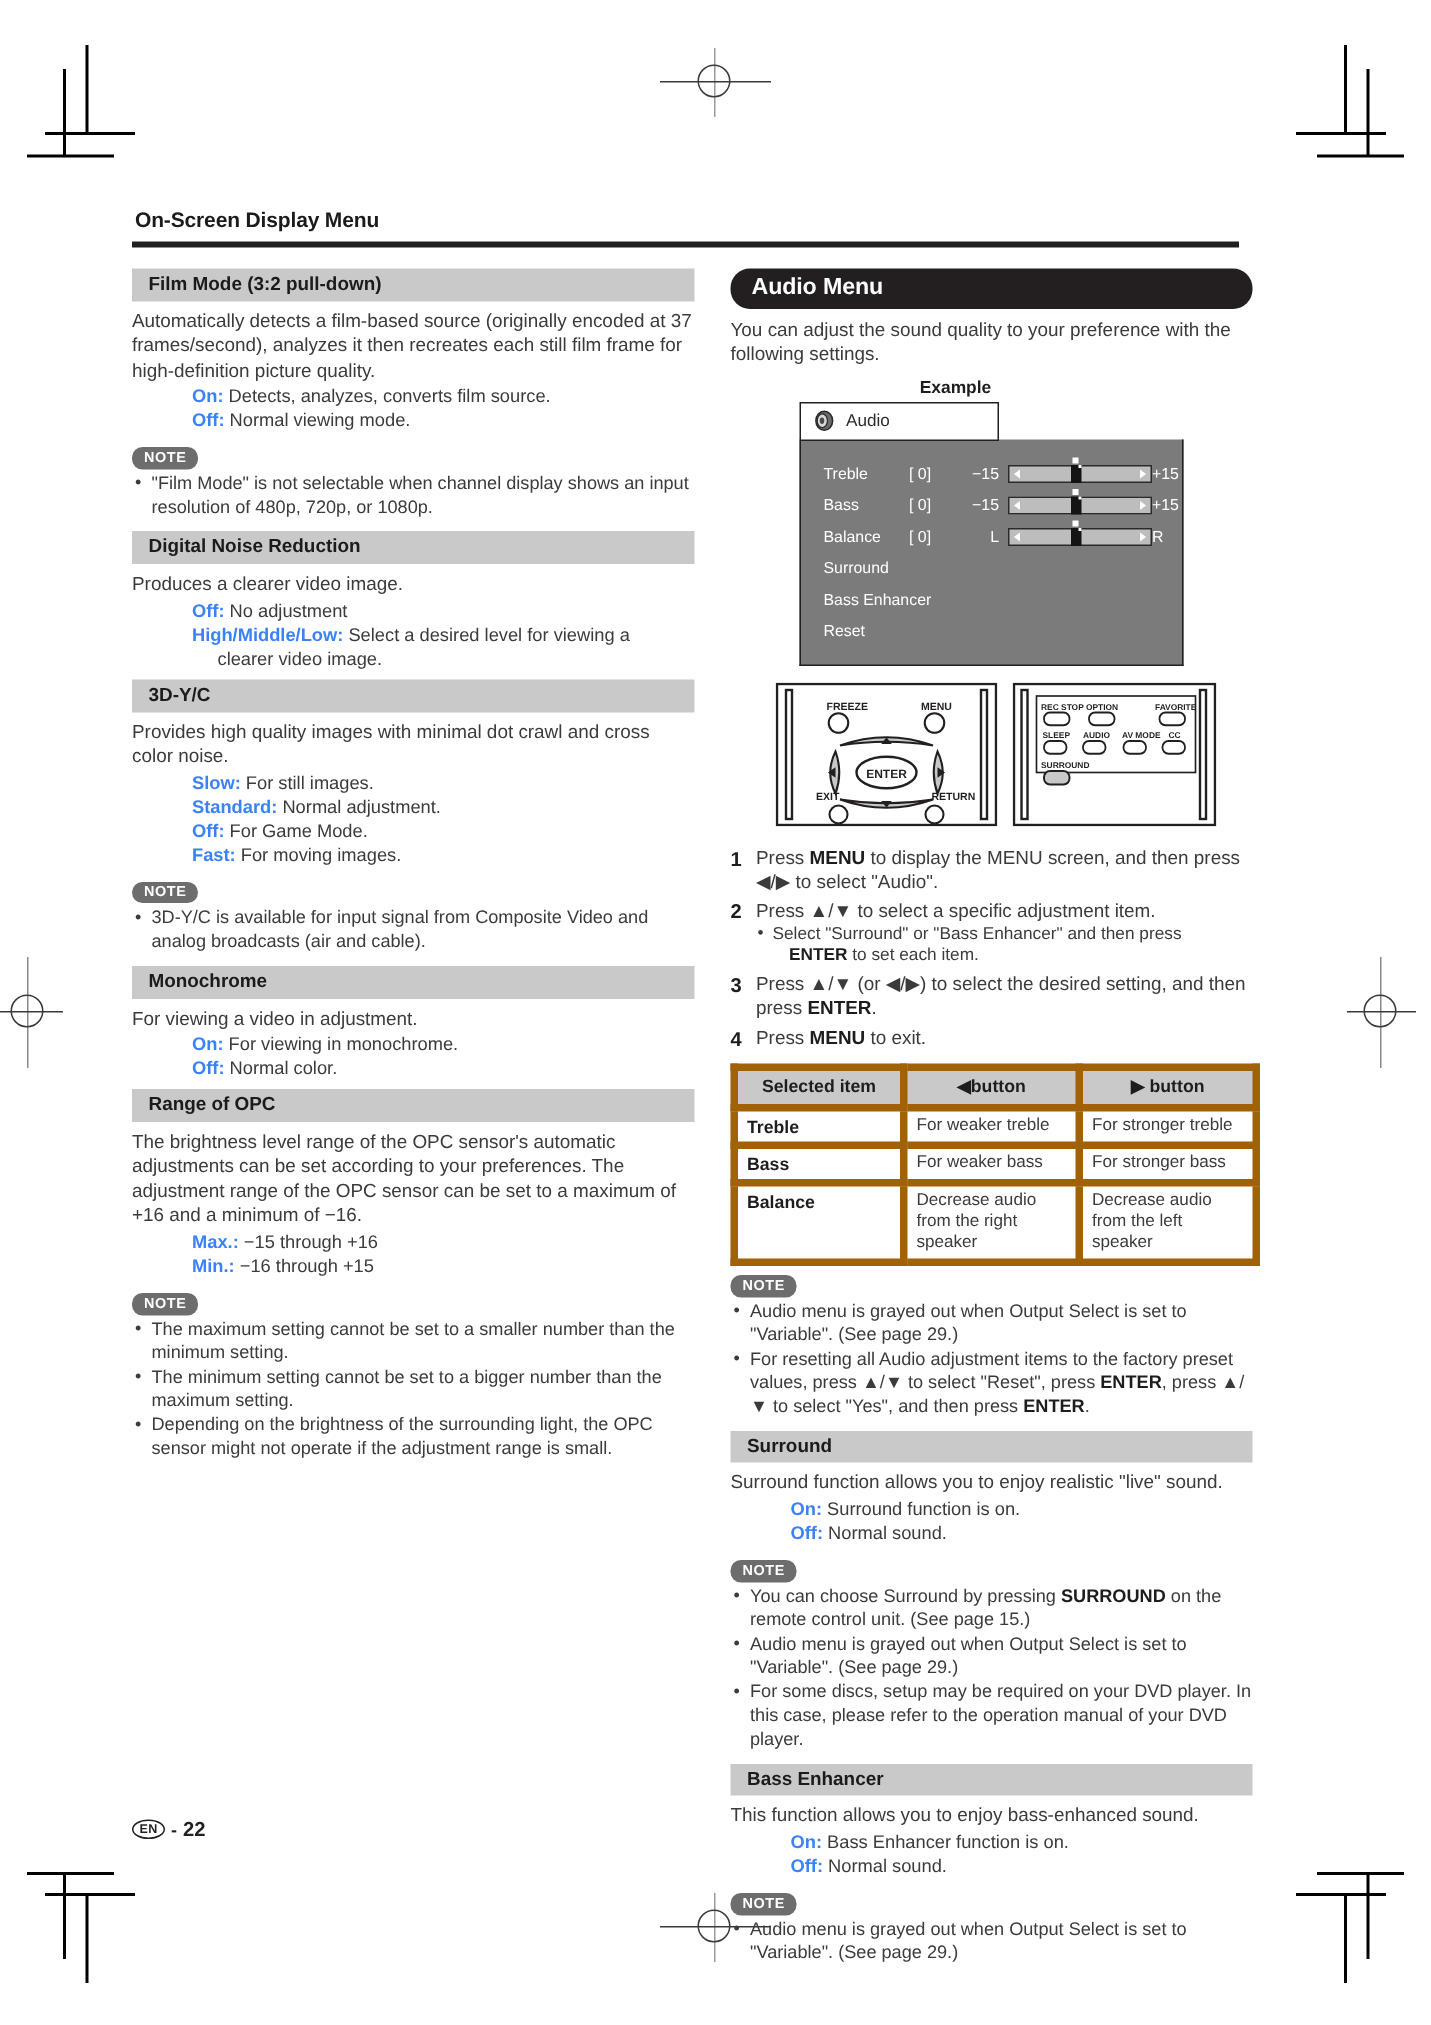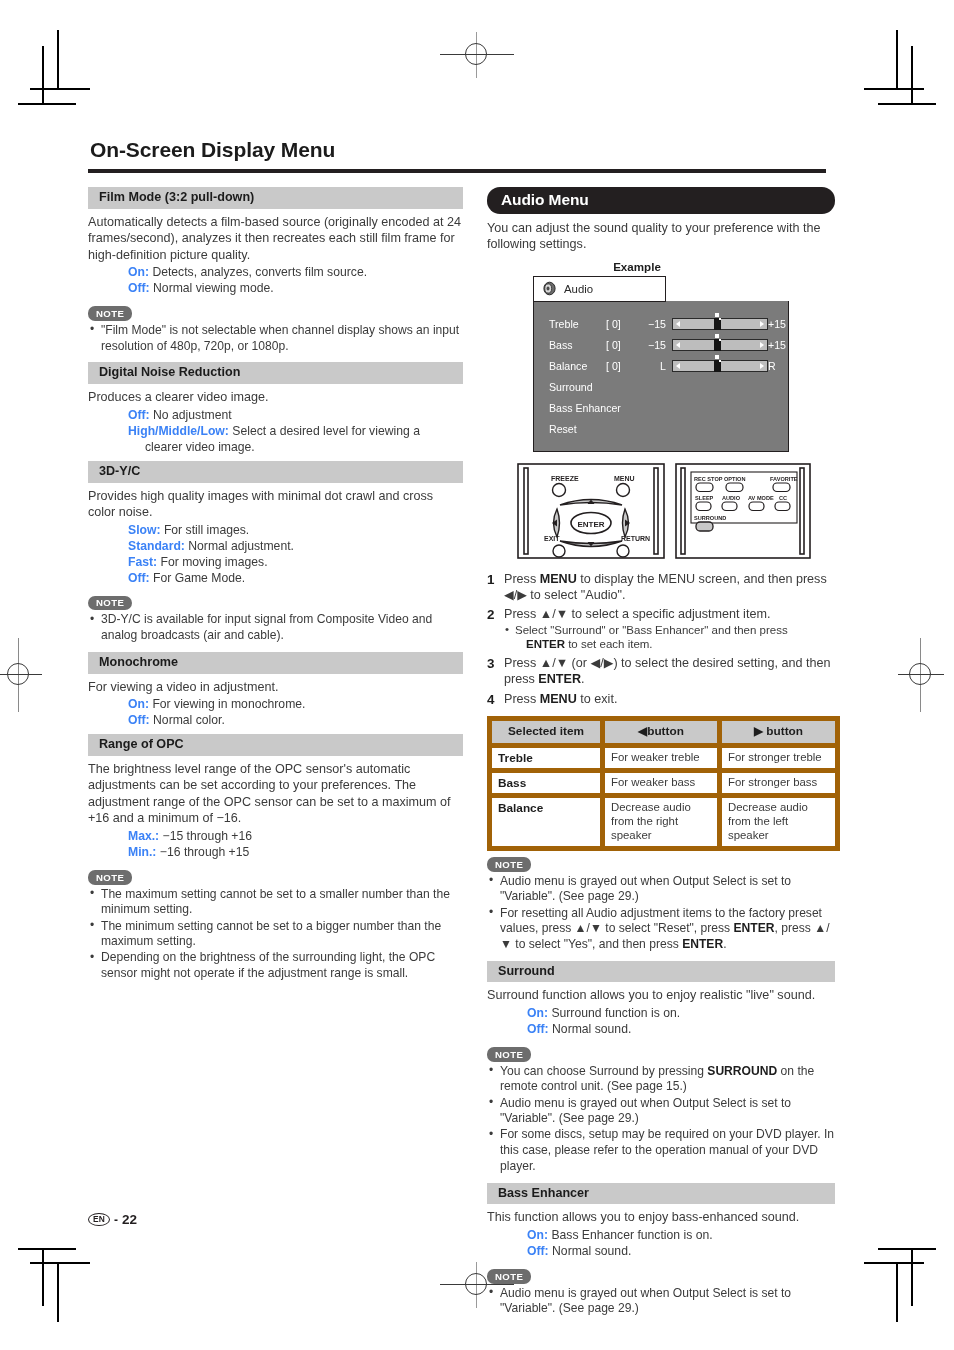--- a/index.html
+++ b/index.html
@@ -44,21 +44,21 @@
 
   
   .content {
     position: absolute;
     left: 88px;
     top: 138px;
     width: 760px;
   }
 
   .page-title {
-    font-size: 21px;
+    font-size: 14px;
     font-weight: bold;
     letter-spacing: -0.1px;
     color: #1b1b1b;
     margin: 0 0 7px 2px;
   }
   .title-rule {
     height: 4px;
     background: #231f20;
     width: 738px;
     margin-bottom: 14px;
@@ -409,21 +409,21 @@
 
     <h1 class="page-title">On-Screen Display Menu</h1>
     <div class="title-rule"></div>
 
     <div class="cols">
 
       <div class="col-left">
 
         <div>
           <div class="sec-head">Film Mode (3:2 pull-down)</div>
-          <p class="body-text">Automatically detects a film-based source (originally encoded at 24 frames/second), analyzes it then recreates each still film frame for high-definition picture quality.</p>
+          <p class="body-text">Automatically detects a film-based source (originally encoded at 37 frames/second), analyzes it then recreates each still film frame for high-definition picture quality.</p>
           <div class="def-list">
             <div class="def">
               <span class="term">On:</span>
               <span>Detects, analyzes, converts film source.</span>
             </div>
             <div class="def">
               <span class="term">Off:</span>
               <span>Normal viewing mode.</span>
             </div>
           </div>
@@ -455,26 +455,26 @@
           <div class="def-list">
             <div class="def">
               <span class="term">Slow:</span>
               <span>For still images.</span>
             </div>
             <div class="def">
               <span class="term">Standard:</span>
               <span>Normal adjustment.</span>
             </div>
             <div class="def">
+              <span class="term">Off:</span>
+              <span>For Game Mode.</span>
+            </div>
+            <div class="def">
               <span class="term">Fast:</span>
               <span>For moving images.</span>
-            </div>
-            <div class="def">
-              <span class="term">Off:</span>
-              <span>For Game Mode.</span>
             </div>
           </div>
           <div class="note-badge">NOTE</div>
           <ul class="notes">
             <li>3D-Y/C is available for input signal from Composite Video and analog broadcasts (air and cable).</li>
           </ul>
         </div>
 
         <div>
           <div class="sec-head">Monochrome</div>

